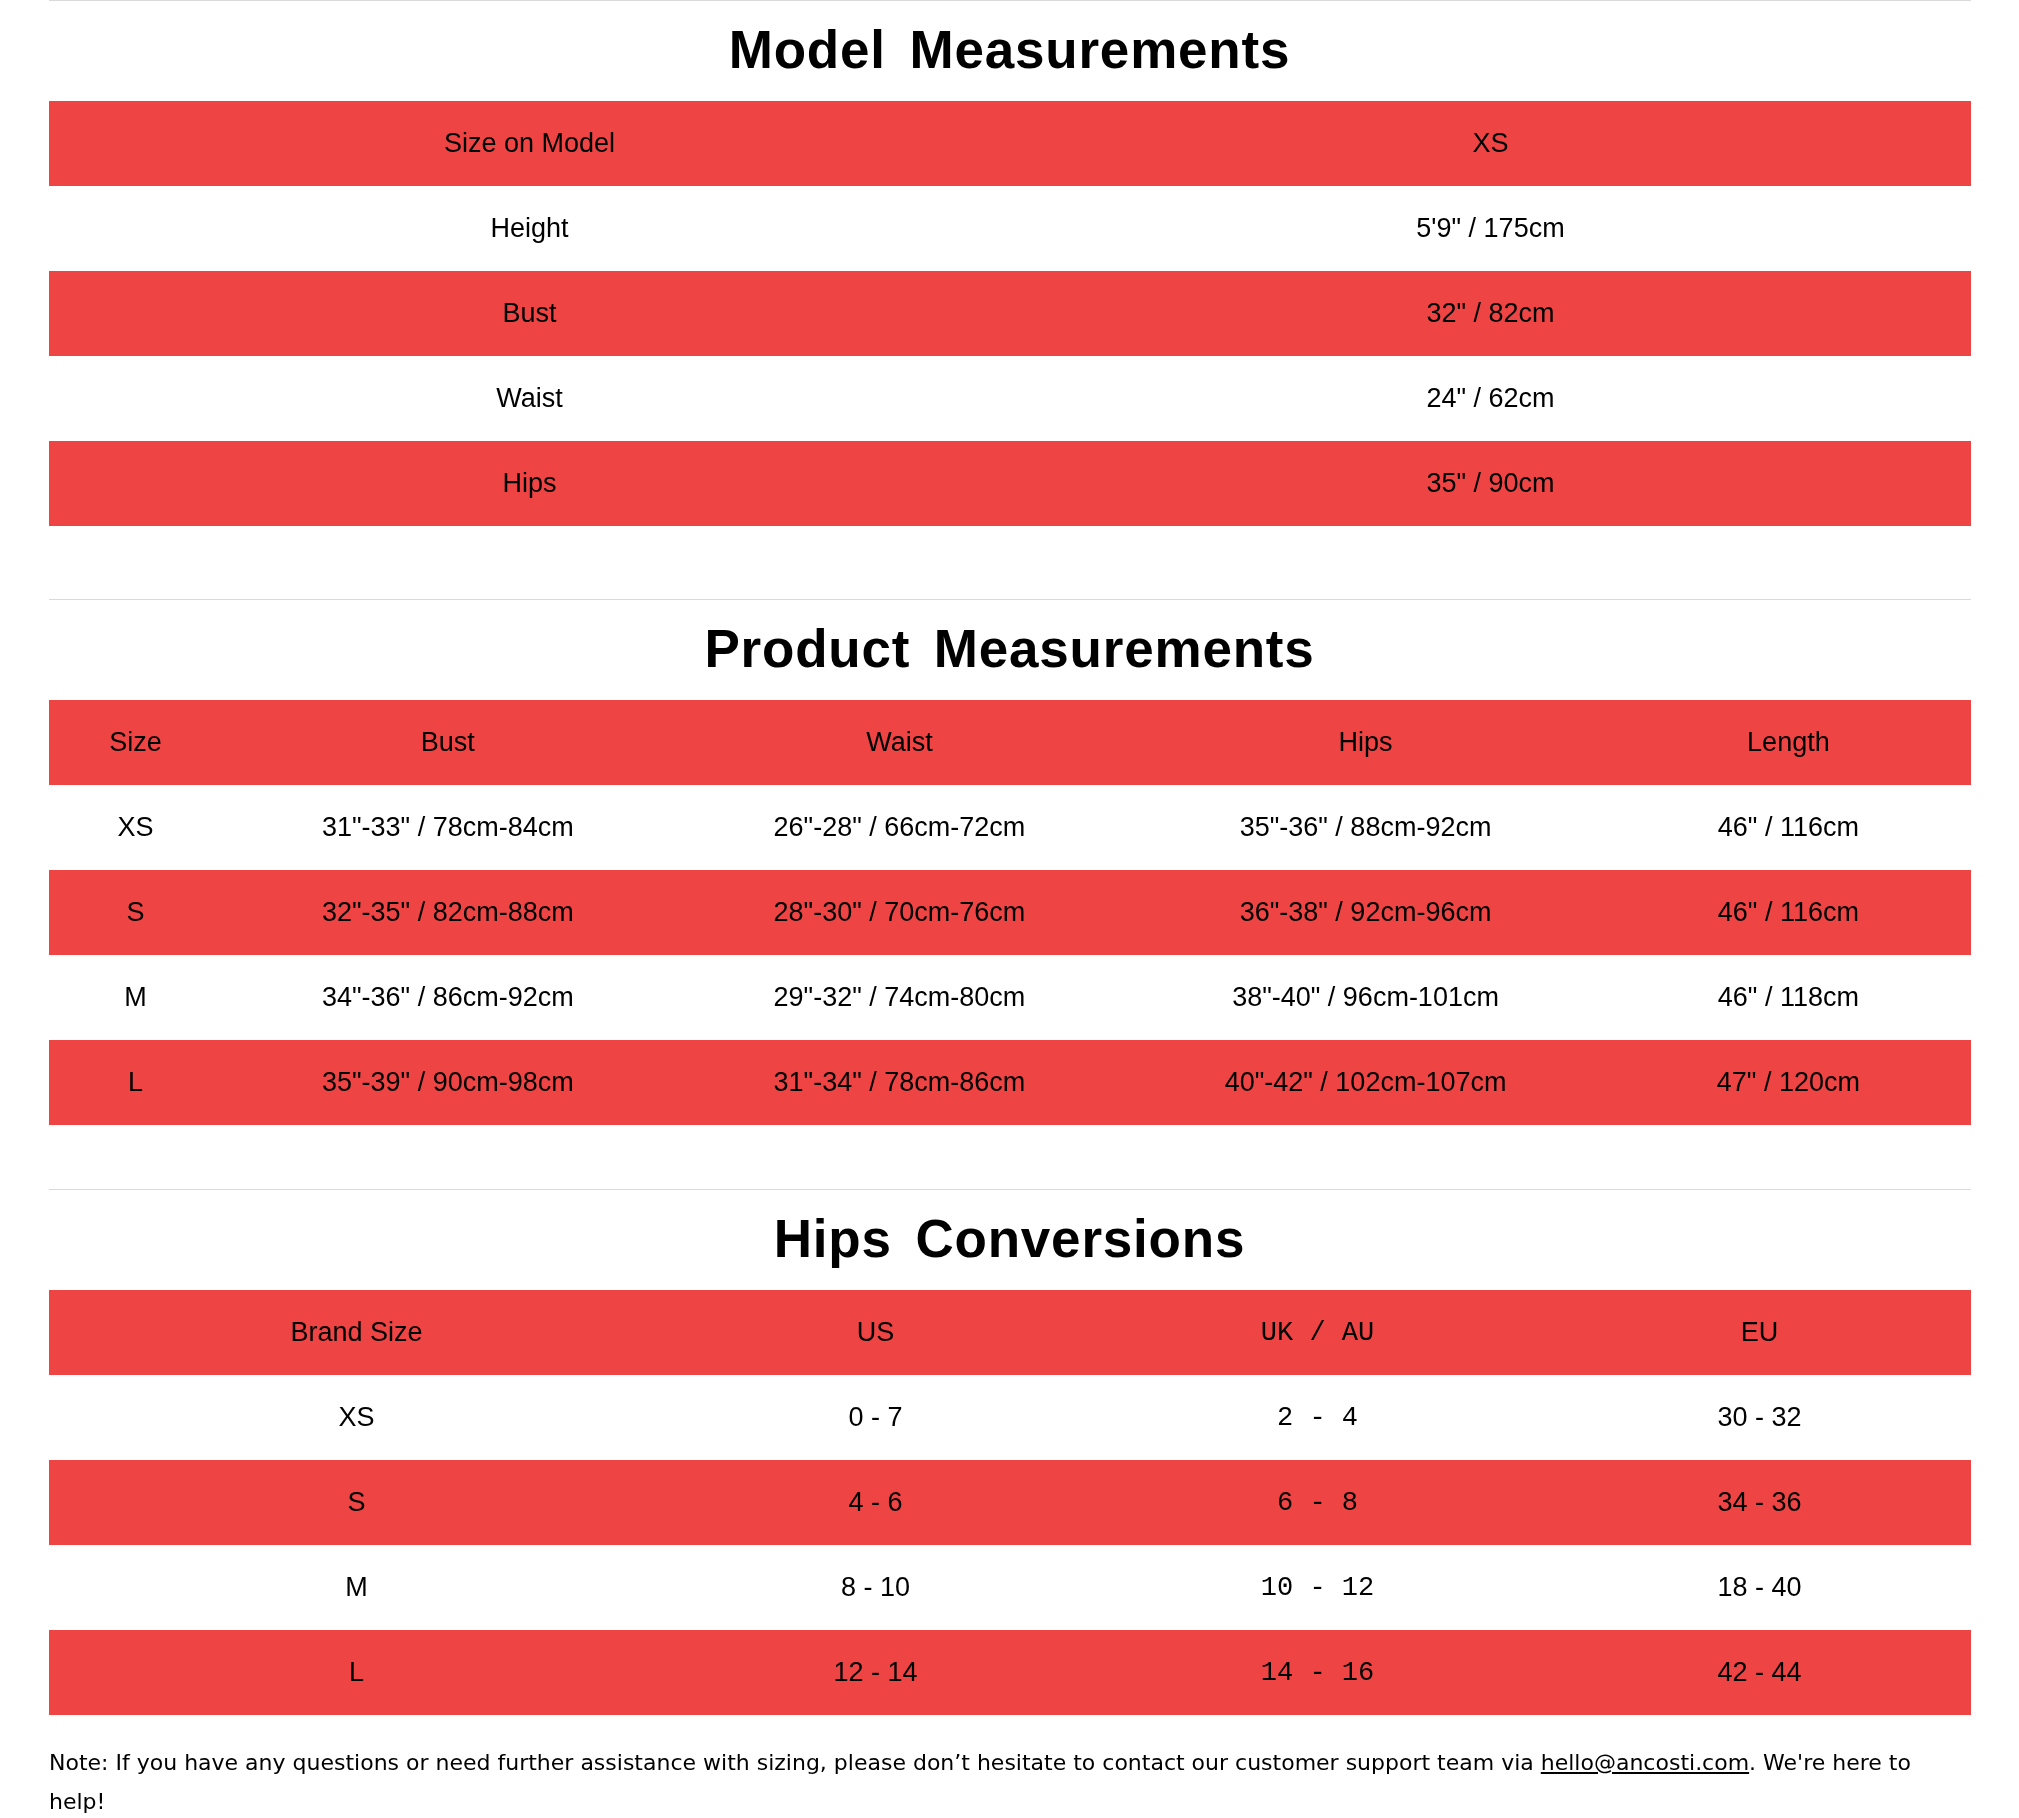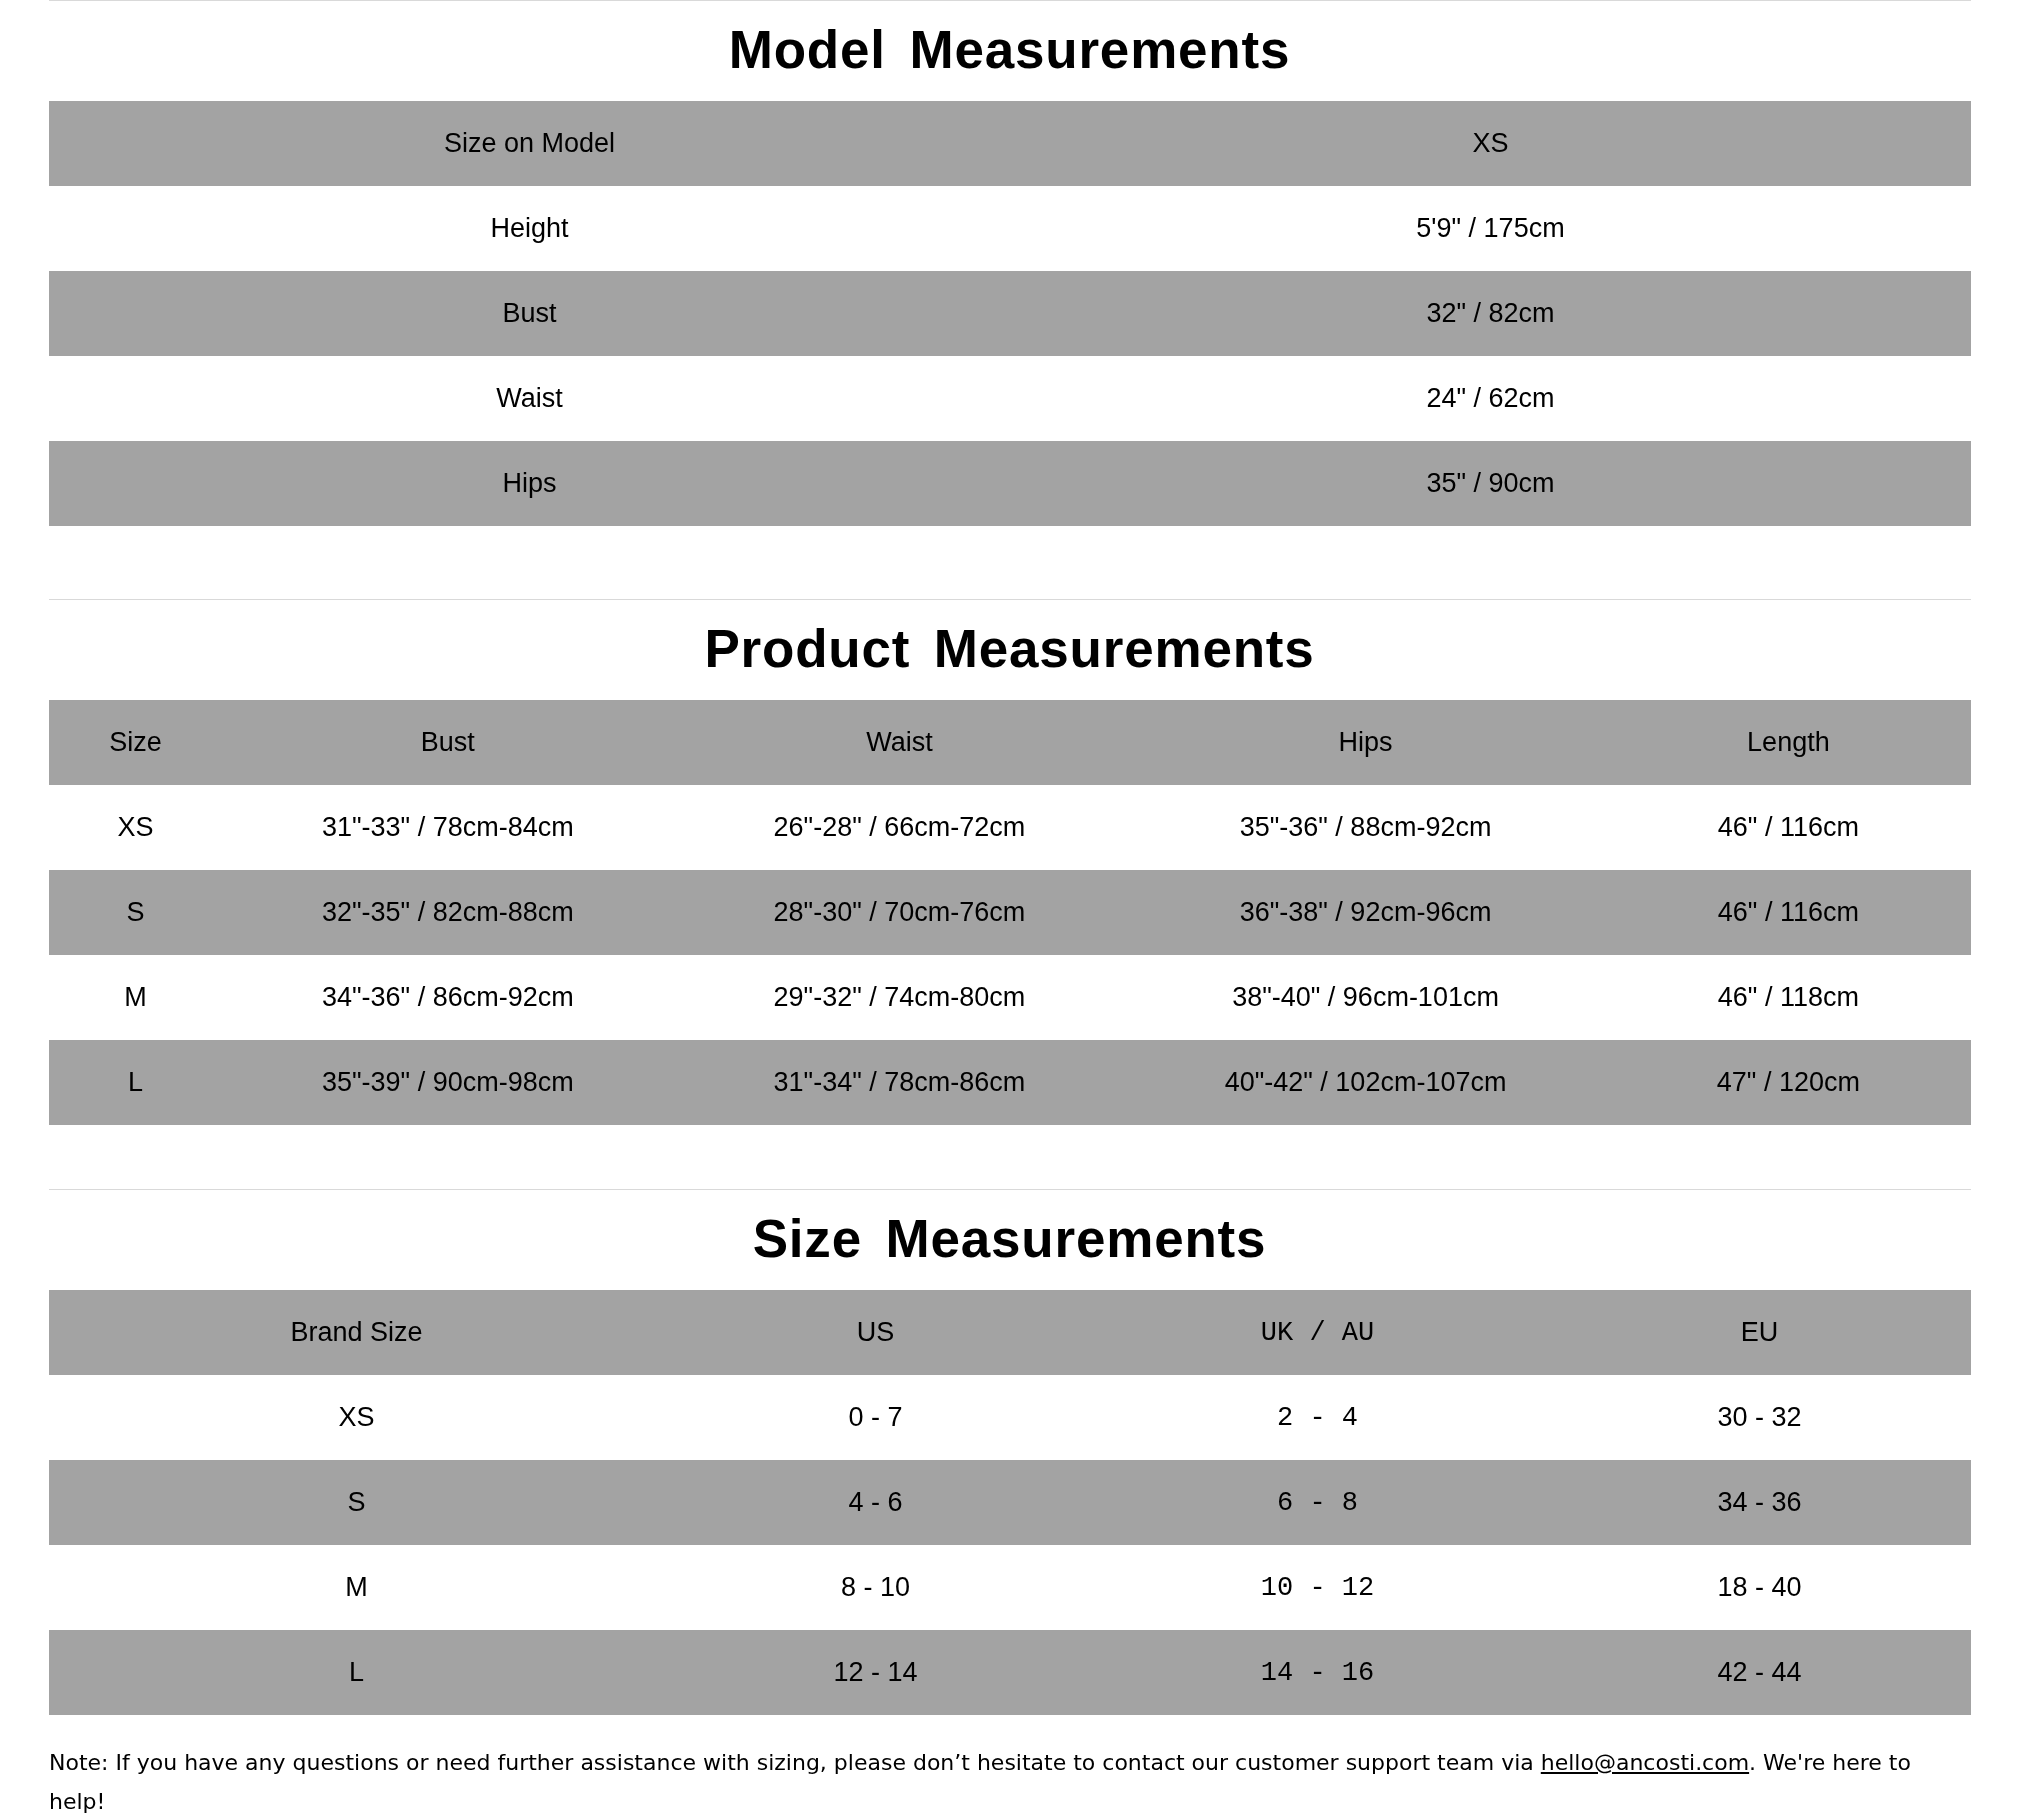--- a/index.html
+++ b/index.html
@@ -40,21 +40,21 @@
   }
   td, th {
     font-size: 27px;
     font-weight: normal;
     text-align: center;
     padding: 0;
     height: 85px;
     vertical-align: middle;
   }
   tr.shaded td, tr.shaded th {
-    background: #a3a3a3;
+    background: #ef4444;
   }
   
   .model-table td.label {
     width: 50%;
   }
   .model-table td.value {
     width: 50%;
   }
   
   .product-table td.c-size { width: 9%; }
@@ -159,21 +159,21 @@
         <td class="c-waist">31"-34" / 78cm-86cm</td>
         <td class="c-hips">40"-42" / 102cm-107cm</td>
         <td class="c-length">47" / 120cm</td>
       </tr>
     </tbody>
   </table>
 
   <div class="spacer-md"></div>
   <div class="rule"></div>
 
-  <div class="section-title">Size  Measurements</div>
+  <div class="section-title">Hips  Conversions</div>
 
   <table class="conv-table">
     <tbody>
       <tr class="shaded">
         <td class="c-brand">Brand Size</td>
         <td class="c-us">US</td>
         <td class="c-uk">UK / AU</td>
         <td class="c-eu">EU</td>
       </tr>
       <tr>

